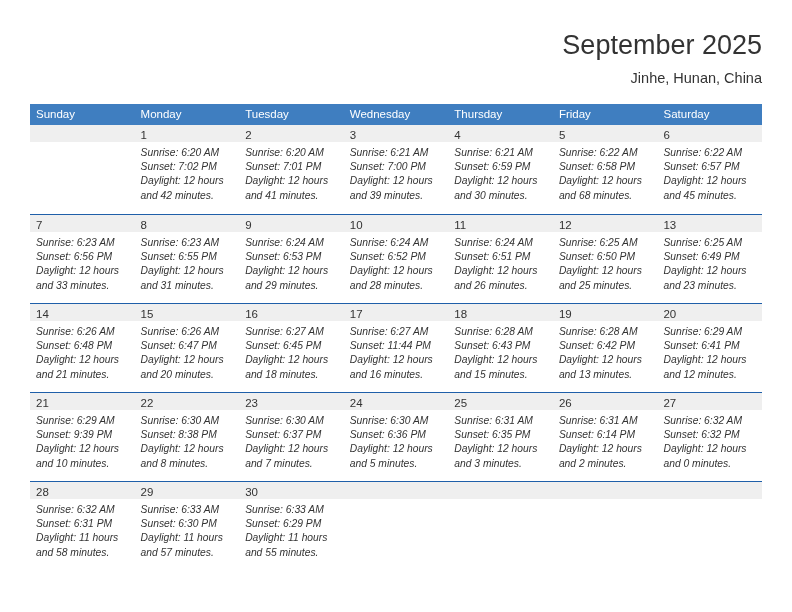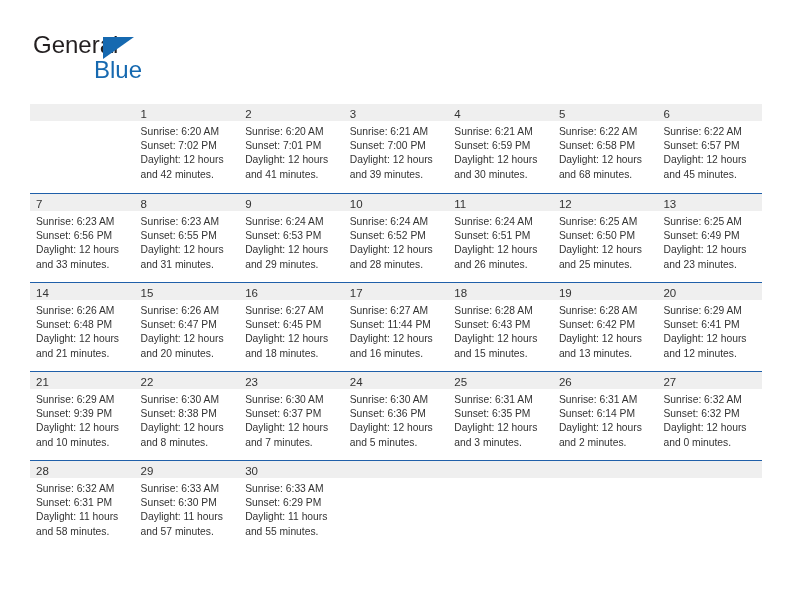--- a/index.html
+++ b/index.html
@@ -114,43 +114,51 @@
     background: #efefef;
     padding-left: 6px;
   }
   .day-num {
     font-size: 11.5px;
     color: #333333;
     line-height: 17px;
   }
   .day-info {
     padding: 4px 6px 0 6px;
+    font-style: italic;
   }
   .info-line {
     font-size: 10.3px;
     color: #333333;
     line-height: 14.2px;
     white-space: nowrap;
   }
 </style>
 </head>
 <body>
 
 <div class="page">
 
   <div class="header">
-    <div class="logo">
-      <span class="logo-general">General</span>
-      <span class="logo-tri"></span>
-      <span class="logo-bar"></span>
-      <span class="logo-blue">Blue</span>
+    <div class="title-block">
+      <div class="cal-title">September 2025</div>
+      <div class="cal-subtitle">Jinhe, Hunan, China</div>
     </div>
   </div>
 
   <div class="calendar">
+    <div class="weekdays">
+      <div class="weekday">Sunday</div>
+      <div class="weekday">Monday</div>
+      <div class="weekday">Tuesday</div>
+      <div class="weekday">Wednesday</div>
+      <div class="weekday">Thursday</div>
+      <div class="weekday">Friday</div>
+      <div class="weekday">Saturday</div>
+    </div>
     <div id="weeks-container">
         <div class="week first">
           <div class="day empty">
             <div class="day-band"><span class="day-num"></span></div>
           </div>
           <div class="day">
             <div class="day-band"><span class="day-num">1</span></div>
             <div class="day-info">
               <div class="info-line">Sunrise: 6:20 AM</div>
               <div class="info-line">Sunset: 7:02 PM</div>

